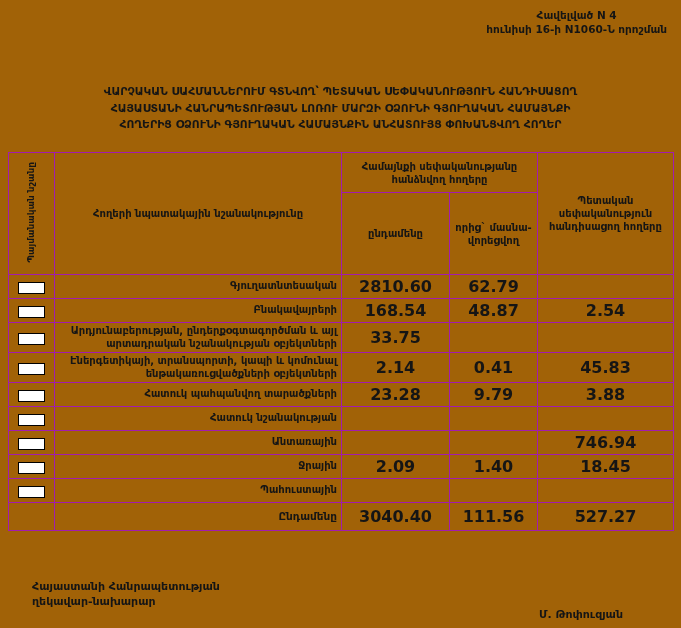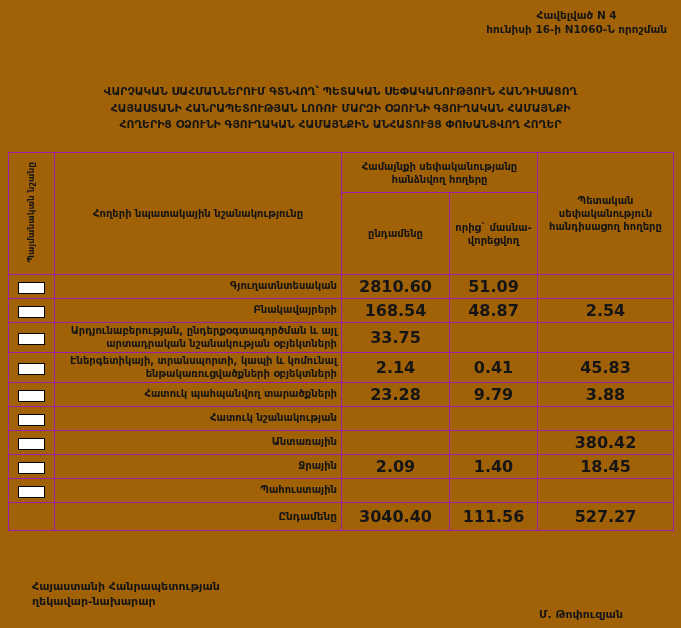--- a/index.html
+++ b/index.html
@@ -110,21 +110,21 @@
       <tr>
         <th class="row-b">ընդամենը</th>
         <th class="row-b">որից` մասնա-վորեցվող</th>
       </tr>
     </thead>
     <tbody>
       <tr>
         <td class="sym"><span class="box"></span></td>
         <td class="lbl">Գյուղատնտեսական</td>
         <td class="num">2810.60</td>
-        <td class="num">51.09</td>
+        <td class="num">62.79</td>
         <td class="num"></td>
       </tr>
       <tr>
         <td class="sym"><span class="box"></span></td>
         <td class="lbl">Բնակավայրերի</td>
         <td class="num">168.54</td>
         <td class="num">48.87</td>
         <td class="num">2.54</td>
       </tr>
       <tr>
@@ -153,21 +153,21 @@
         <td class="lbl">Հատուկ նշանակության</td>
         <td class="num"></td>
         <td class="num"></td>
         <td class="num"></td>
       </tr>
       <tr>
         <td class="sym"><span class="box"></span></td>
         <td class="lbl">Անտառային</td>
         <td class="num"></td>
         <td class="num"></td>
-        <td class="num">380.42</td>
+        <td class="num">746.94</td>
       </tr>
       <tr>
         <td class="sym"><span class="box"></span></td>
         <td class="lbl">Ջրային</td>
         <td class="num">2.09</td>
         <td class="num">1.40</td>
         <td class="num">18.45</td>
       </tr>
       <tr>
         <td class="sym"><span class="box"></span></td>

